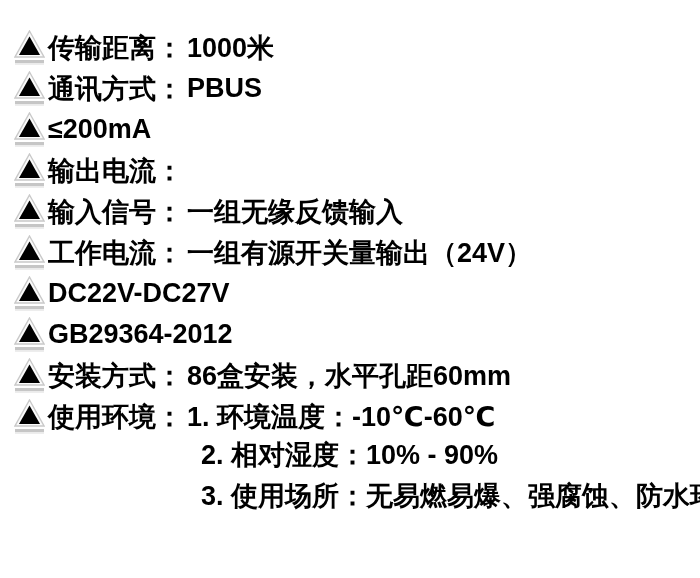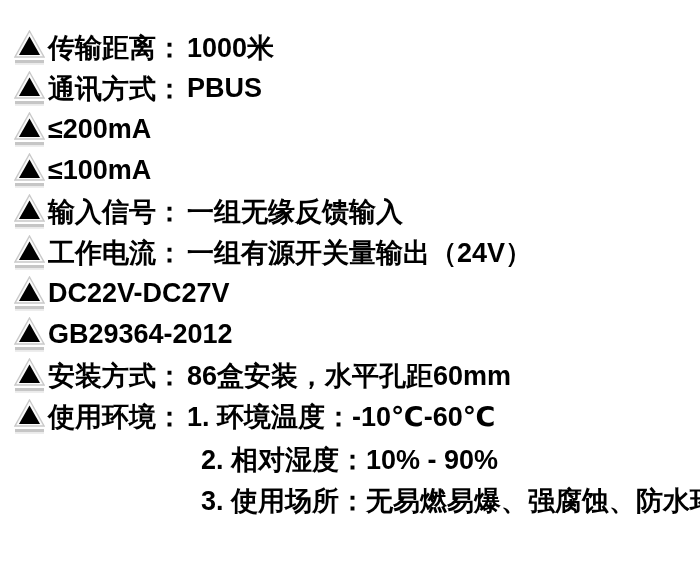--- a/index.html
+++ b/index.html
@@ -44,21 +44,21 @@
   }
   .spec-value {
     font-size: 27px;
     font-weight: bold;
     color: #000000;
     white-space: nowrap;
     text-align: center;
   }
   .spec-subrow {
     display: flex;
-    align-items: flex-end;
+    align-items: flex-start;
     height: 41px;
     padding-left: 187px;
     white-space: nowrap;
   }
   .spec-subline {
     font-size: 27px;
     font-weight: bold;
     color: #000000;
     white-space: nowrap;
   }
@@ -105,21 +105,21 @@
   </div>
       <div class="spec-row">
     <span class="bullet-wrap">
       <svg width="31" height="36" viewBox="0 0 31 36" aria-hidden="true">
         <polygon points="15.5,1 30,27 1,27" stroke="#c9c9c9" stroke-width="1.4" fill="#fbfbfb"></polygon>
         <polygon points="15.5,6.5 26,25 5,25" fill="#000000"></polygon>
         <rect x="1" y="30" width="29" height="3.2" fill="#c6c6c6"></rect>
         <rect x="1" y="33.2" width="29" height="1.6" fill="#e9e9e9"></rect>
       </svg>
     </span>
-    <span class="spec-value">≤100mA</span>
+    <span class="spec-label">输出电流：</span>
   </div>
       <div class="spec-row">
     <span class="bullet-wrap">
       <svg width="31" height="36" viewBox="0 0 31 36" aria-hidden="true">
         <polygon points="15.5,1 30,27 1,27" stroke="#c9c9c9" stroke-width="1.4" fill="#fbfbfb"></polygon>
         <polygon points="15.5,6.5 26,25 5,25" fill="#000000"></polygon>
         <rect x="1" y="30" width="29" height="3.2" fill="#c6c6c6"></rect>
         <rect x="1" y="33.2" width="29" height="1.6" fill="#e9e9e9"></rect>
       </svg>
     </span>

